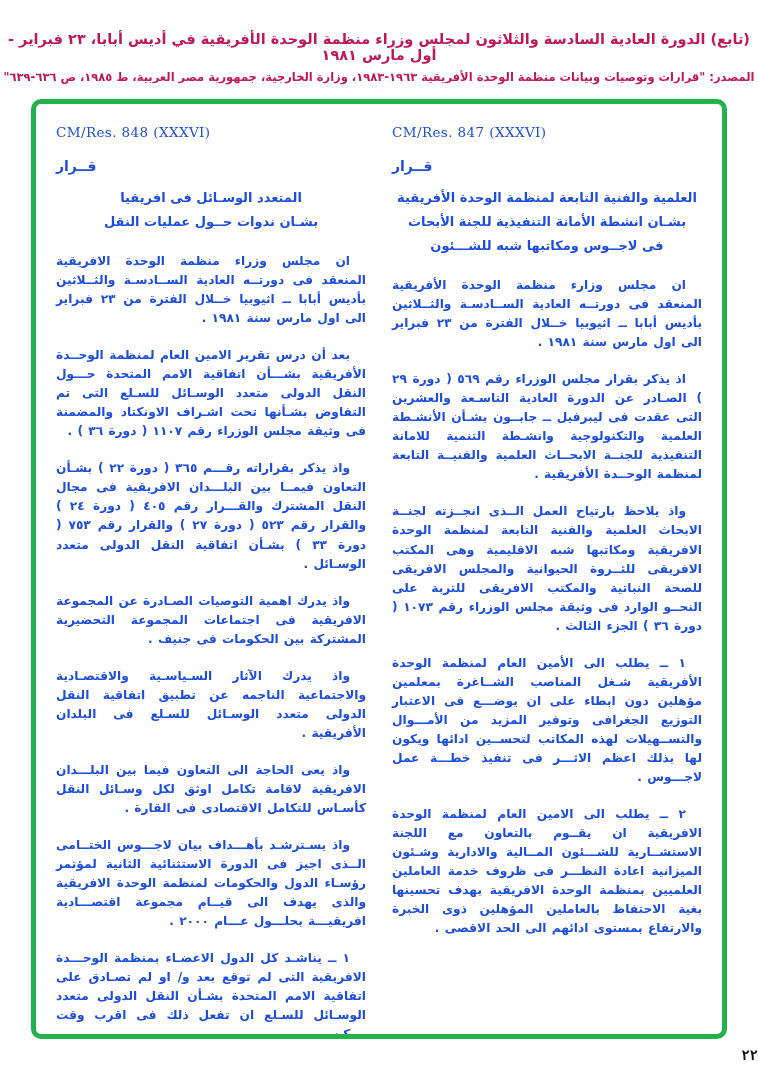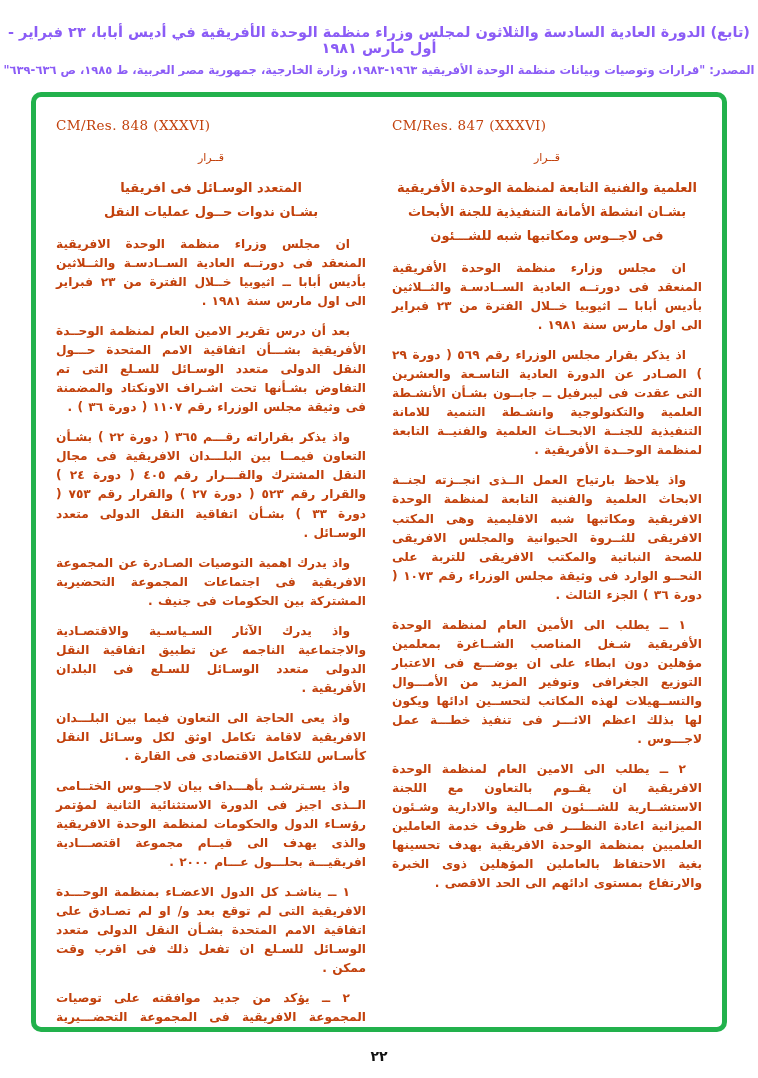--- a/index.html
+++ b/index.html
@@ -6,87 +6,87 @@
   body{
     width:758px;height:1078px;
     background:#ffffff;
     font-family:"DejaVu Sans",sans-serif;
     position:relative;
     overflow:hidden;
   }
   .src-header{
     direction:rtl;
     text-align:center;
-    padding-top:24px;
+    padding-top:31px;
     font-weight:bold;
-    color:#8b5cf6;
+    color:#be185d;
   }
   .src-header .h1{font-size:14.5px;letter-spacing:.2px;}
   .src-header .h2{font-size:11.5px;margin-top:7px;}
   .green-box{
     box-sizing:border-box;
     margin:15px auto 0;
     width:696px;
     height:940px;
     border:5px solid #22b14c;
     border-radius:10px;
     padding:14px 20px 10px;
     display:flex;
     direction:rtl;
     gap:26px;
     overflow:hidden;
     background:#fff;
   }
   .col{
     width:50%;
     direction:rtl;
-    color:#c2410c;
+    color:#1d4ed8;
   }
   .docref{
     direction:ltr;
     text-align:left;
     font-family:"DejaVu Serif",serif;
     font-size:13.5px;
     margin:6px 0 4px;
     letter-spacing:.4px;
     white-space:nowrap;
   }
   .qarar{
-    text-align:center;
-    font-size:11px;
-    font-weight:normal;
+    text-align:left;
+    font-size:14px;
+    font-weight:bold;
     margin:18px 0 12px;
   }
   .title-line{
     text-align:center;
     font-weight:bold;
     font-size:13px;
     line-height:1.85;
   }
   .col-title{margin-bottom:8px;}
   .para{
     font-size:12.2px;
     font-weight:bold;
     line-height:1.56;
     text-align:justify;
     text-align-last:right;
     text-indent:16px;
-    margin:11px 0 10px;
+    margin:18px 0 10px;
     word-spacing:1px;
   }
   .pagenum{
     position:absolute;
     left:0;right:0;
     bottom:14px;
-    text-align:center;
     font-weight:bold;
     font-size:14px;
     letter-spacing:7px;
     direction:rtl;
     color:#111;
+    font-family:Liberation Mono, monospace;
   }
 </style>
 </head>
 <body>
 
 <header class="src-header">
   <div class="h1">(تابع) الدورة العادية السادسة والثلاثون لمجلس وزراء منظمة الوحدة الأفريقية في أديس أبابا، ٢٣ فبراير - أول مارس ١٩٨١</div>
   <div class="h2">المصدر: "قرارات وتوصيات وبيانات منظمة الوحدة الأفريقية ١٩٦٣-١٩٨٣، وزارة الخارجية، جمهورية مصر العربية، ط ١٩٨٥، ص ٦٣٦-٦٣٩"</div>
 </header>
 

